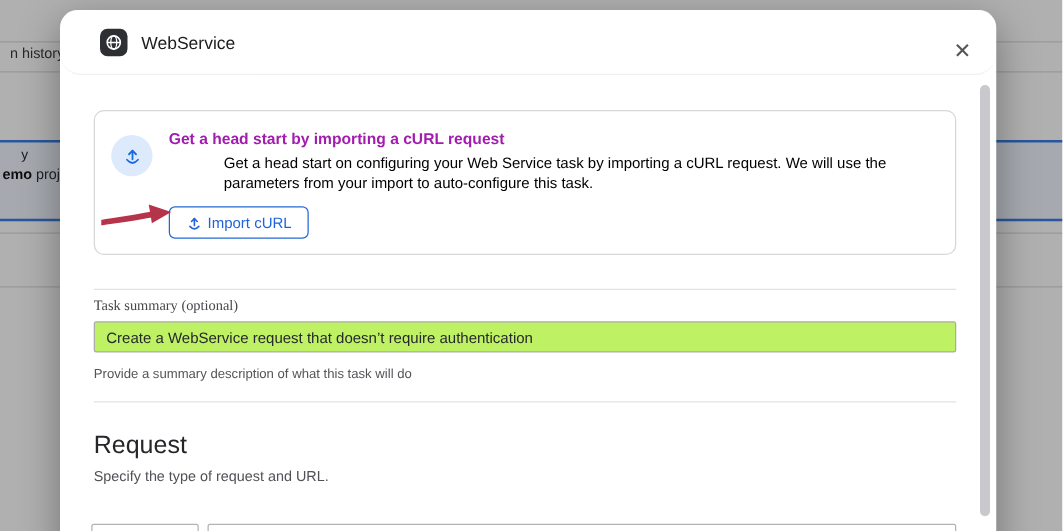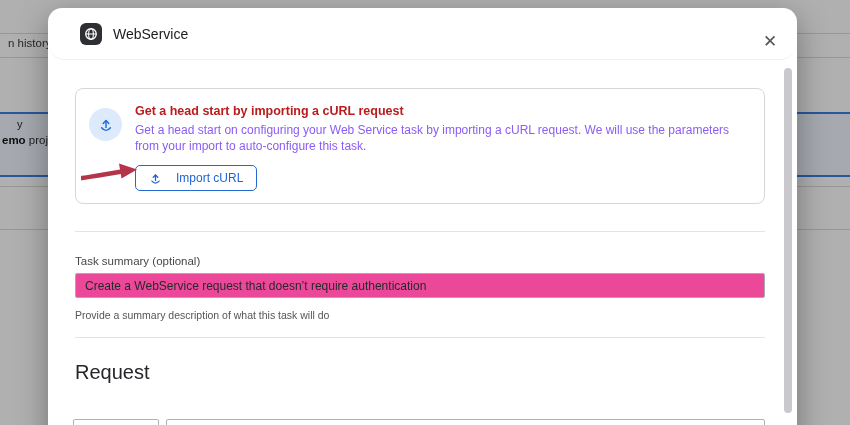--- a/index.html
+++ b/index.html
@@ -51,37 +51,37 @@
   .import-card {
     border:1px solid #d7d7d9; border-radius:8px;
     padding:13px 16px 12px 13px; display:flex; align-items:flex-start;
   }
   .upload-circle {
     width:33px; height:33px; border-radius:50%; background:#ddeafc;
     display:flex; align-items:center; justify-content:center; flex:0 0 auto;
     margin-top:6px;
   }
   .card-text { margin-left:13px; }
-  .card-heading { font-size:12.5px; font-weight:700; color:#b91c1c; padding-top:2px; }
-  .card-desc { font-size:12px; line-height:15.5px; color:#8b5cf6; margin-top:5px; max-width:632px; }
+  .card-heading { font-size:12.5px; font-weight:700; color:#a21caf; padding-top:2px; }
+  .card-desc { font-size:12px; line-height:15.5px; color:#000000; margin-top:5px; max-width:632px;margin-left:44px; }
   .import-btn {
     margin-top:11px; height:26px; padding:0 13px;
-    display:inline-flex; align-items:center; gap:14px;
+    display:inline-flex; align-items:center; gap:4px;
     background:#ffffff; border:1px solid #2469d3; border-radius:5px;
     color:#1f64d8; font-size:12px; font-weight:500; cursor:pointer;
     font-family:inherit;
   }
   .divider { height:1px; background:#e3e3e5; }
   .div1 { margin-top:27px; }
   .div2 { margin-top:16px; }
   
-  .field-label { margin-top:23px; font-size:11.5px; color:#47474c; }
+  .field-label { margin-top:7px; font-size:11.5px; color:#47474c;font-family:Liberation Serif, serif; }
   .summary-input {
     margin-top:6px; width:100%; height:25px; padding:0 9px;
-    border:1px solid #a9a9ae; border-radius:2px; background:#ec4899;
+    border:1px solid #a9a9ae; border-radius:2px; background:#bef264;
     font-size:12px; color:#28282c; font-family:inherit;
   }
   .helper-text { margin-top:11px; font-size:10.5px; color:#55555a; }
   
   .section-heading { margin-top:23px; font-size:20px; color:#26262a; }
   .section-desc { margin-top:8px; font-size:11.5px; color:#515157; }
   .bottom-fields { position:absolute; left:25px; right:32px; top:411px; display:flex; gap:7px; }
   .stub-select { width:86px; height:14px; border:1px solid #b2b2b6; border-radius:2px; background:#fff; }
   .stub-input  { flex:1; height:14px; border:1px solid #b2b2b6; border-radius:2px; background:#fff; }
   
@@ -152,20 +152,21 @@
 
     
     <div class="field-label">Task summary (optional)</div>
     <input class="summary-input" type="text" value="Create a WebService request that doesn’t require authentication" style="">
     <div class="helper-text">Provide a summary description of what this task will do</div>
 
     <div class="divider div2"></div>
 
     
     <div class="section-heading">Request</div>
+    <div class="section-desc">Specify the type of request and URL.</div>
 
     
   </div>
 
   <div class="bottom-fields">
     <div class="stub-select"></div>
     <div class="stub-input"></div>
   </div>
 
   <div class="scroll-thumb"></div>

